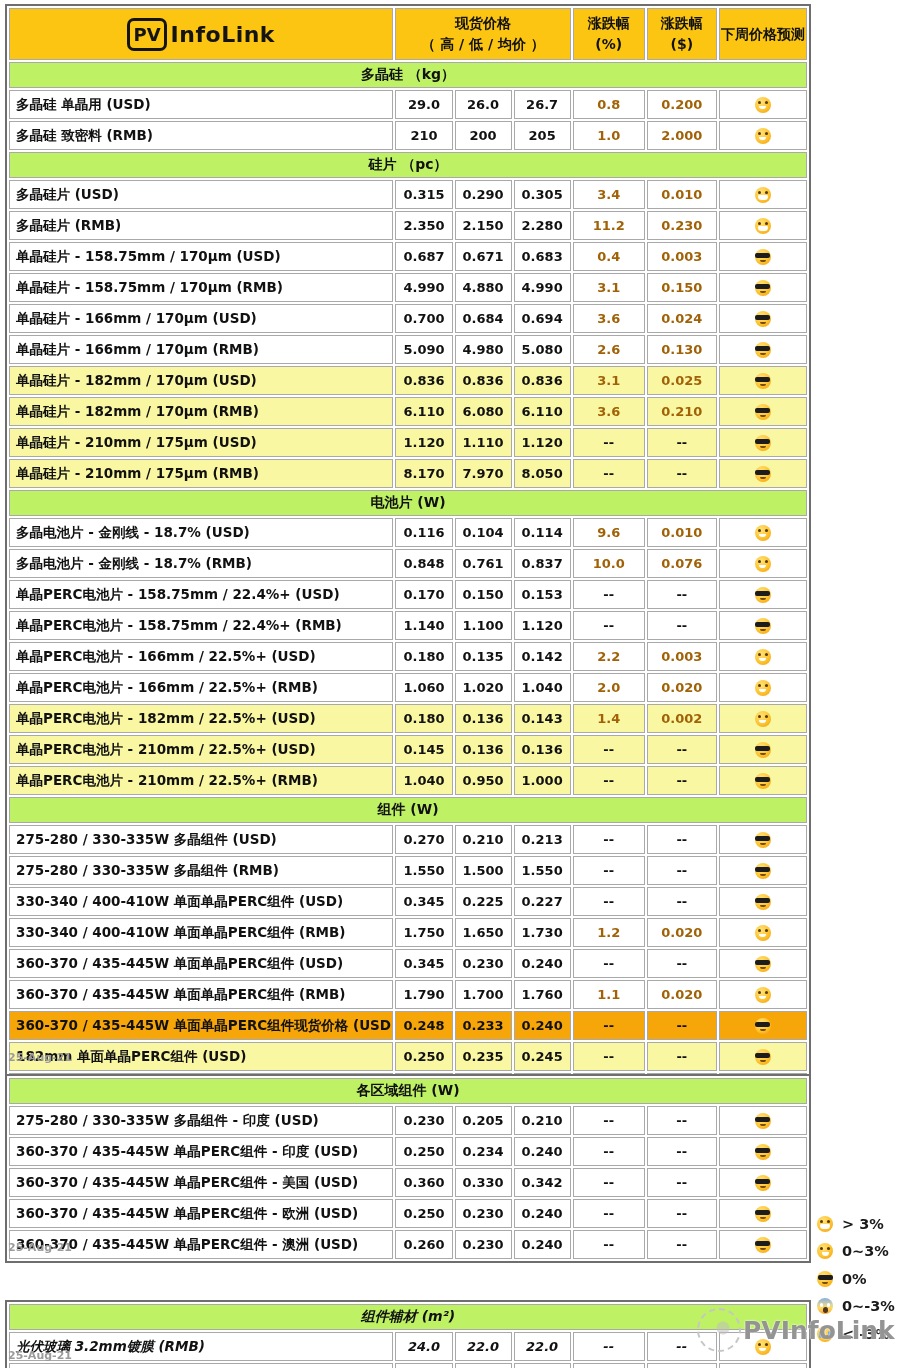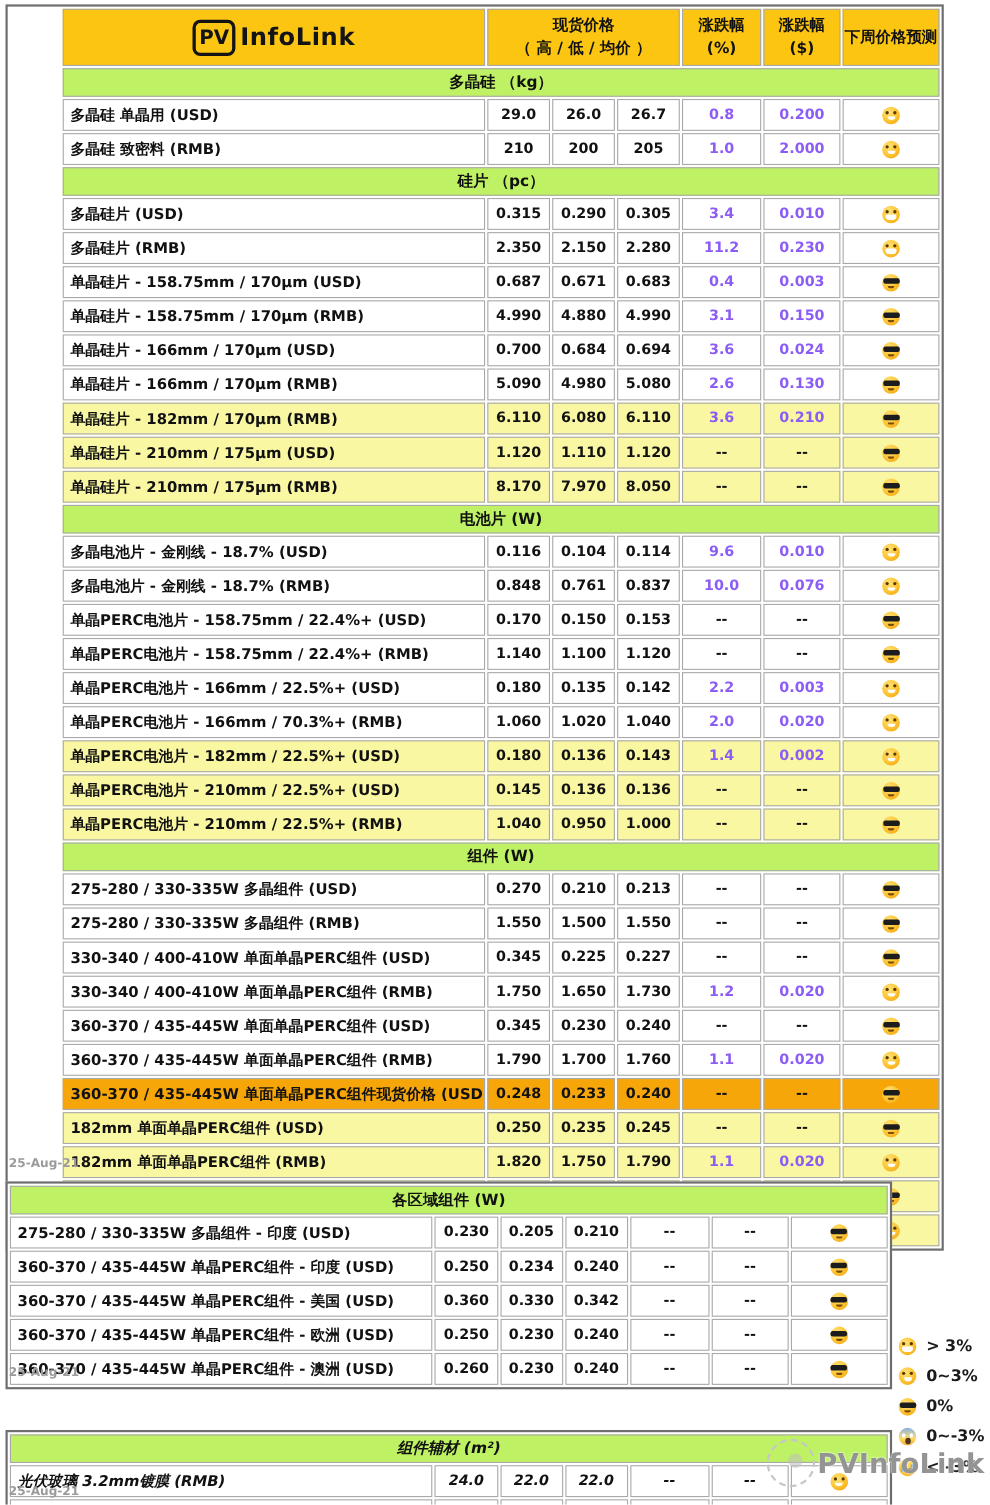--- a/index.html
+++ b/index.html
@@ -1,39 +1,39 @@
 <!DOCTYPE html>
 <html><head>
 <meta charset="utf-8">
 <style>
   html,body{margin:0;padding:0;background:#fff;}
   #page{position:relative;width:900px;height:1368px;background:#ffffff;overflow:hidden;
         font-family:"DejaVu Sans","Liberation Sans",sans-serif;color:#111;}
 
   table.price-table{position:absolute;left:5px;border-collapse:separate;border-spacing:2px;
         table-layout:fixed;width:806px;background:#fff;border:2px solid #6e6e6e;}
-  #table-main{top:4px;padding-left:48px;}
+  #table-main{top:4px;}
   #table-regional{top:1074px;}
   #table-materials{top:1300px;font-style:italic;}
 
   td{border:1px solid #a9a9a9;font-size:13px;font-weight:700;overflow:hidden;white-space:nowrap;}
   tr.head-row td{background:#FBC githaC511;}
   tr.head-row td{background:#FBC511;height:48px;text-align:center;vertical-align:middle;
         font-size:14px;line-height:1.5;}
   td.logo-cell{text-align:center;}
   .pv-box{display:inline-block;border:3px solid #141414;border-radius:7px;padding:0 3px;
         font-size:18px;font-weight:800;color:#141414;vertical-align:middle;margin-right:4px;}
   .logo-text{font-size:22px;font-weight:800;color:#141414;vertical-align:middle;letter-spacing:0.5px;}
 
   td.section-title{background:#bef264;height:22px;text-align:center;font-size:14px;font-weight:700;}
   tr.data-row td{height:25px;background:#fff;text-align:center;}
   tr.data-row td.label{text-align:left;padding-left:6px;font-size:13.5px;}
   tr.bg-yellow td{background:#FAF7A3;}
   tr.bg-orange td{background:#F7A60A;}
-  td.green{color:#8b5cf6;}
+  td.green{color:#a16207;}
   td.dash{color:#111;}
 
   .date{position:absolute;left:8px;color:#9b9b9b;font-size:11px;font-weight:600;}
   #date-1{top:1051px;}
   #date-2{top:1241px;}
   #date-3{top:1349px;}
 
   
   .emo{position:relative;display:inline-block;width:16px;height:16px;border-radius:50%;
        background:radial-gradient(circle at 38% 32%,#ffe37a,#fdc32f 55%,#f0980b);vertical-align:middle;}
@@ -177,20 +177,29 @@
         <tr class="data-row bg-white">
           <td class="label">单晶硅片 - 166mm / 170µm (RMB)</td>
           <td class="num">5.090</td>
           <td class="num">4.980</td>
           <td class="num">5.080</td>
           <td class="num green">2.6</td>
           <td class="num green">0.130</td>
           <td class="num forecast"><span class="emo cool"></span></td>
         </tr>
         <tr class="data-row bg-yellow">
+          <td class="label">单晶硅片 - 182mm / 170µm (USD)</td>
+          <td class="num">0.836</td>
+          <td class="num">0.836</td>
+          <td class="num">0.836</td>
+          <td class="num green">3.1</td>
+          <td class="num green">0.025</td>
+          <td class="num forecast"><span class="emo cool"></span></td>
+        </tr>
+        <tr class="data-row bg-yellow">
           <td class="label">单晶硅片 - 182mm / 170µm (RMB)</td>
           <td class="num">6.110</td>
           <td class="num">6.080</td>
           <td class="num">6.110</td>
           <td class="num green">3.6</td>
           <td class="num green">0.210</td>
           <td class="num forecast"><span class="emo cool"></span></td>
         </tr>
         <tr class="data-row bg-yellow">
           <td class="label">单晶硅片 - 210mm / 175µm (USD)</td>
@@ -252,21 +261,21 @@
         <tr class="data-row bg-white">
           <td class="label">单晶PERC电池片 - 166mm / 22.5%+ (USD)</td>
           <td class="num">0.180</td>
           <td class="num">0.135</td>
           <td class="num">0.142</td>
           <td class="num green">2.2</td>
           <td class="num green">0.003</td>
           <td class="num forecast"><span class="emo smile"></span></td>
         </tr>
         <tr class="data-row bg-white">
-          <td class="label">单晶PERC电池片 - 166mm / 70.3%+ (RMB)</td>
+          <td class="label">单晶PERC电池片 - 166mm / 22.5%+ (RMB)</td>
           <td class="num">1.060</td>
           <td class="num">1.020</td>
           <td class="num">1.040</td>
           <td class="num green">2.0</td>
           <td class="num green">0.020</td>
           <td class="num forecast"><span class="emo smile"></span></td>
         </tr>
         <tr class="data-row bg-yellow">
           <td class="label">单晶PERC电池片 - 182mm / 22.5%+ (USD)</td>
           <td class="num">0.180</td>

